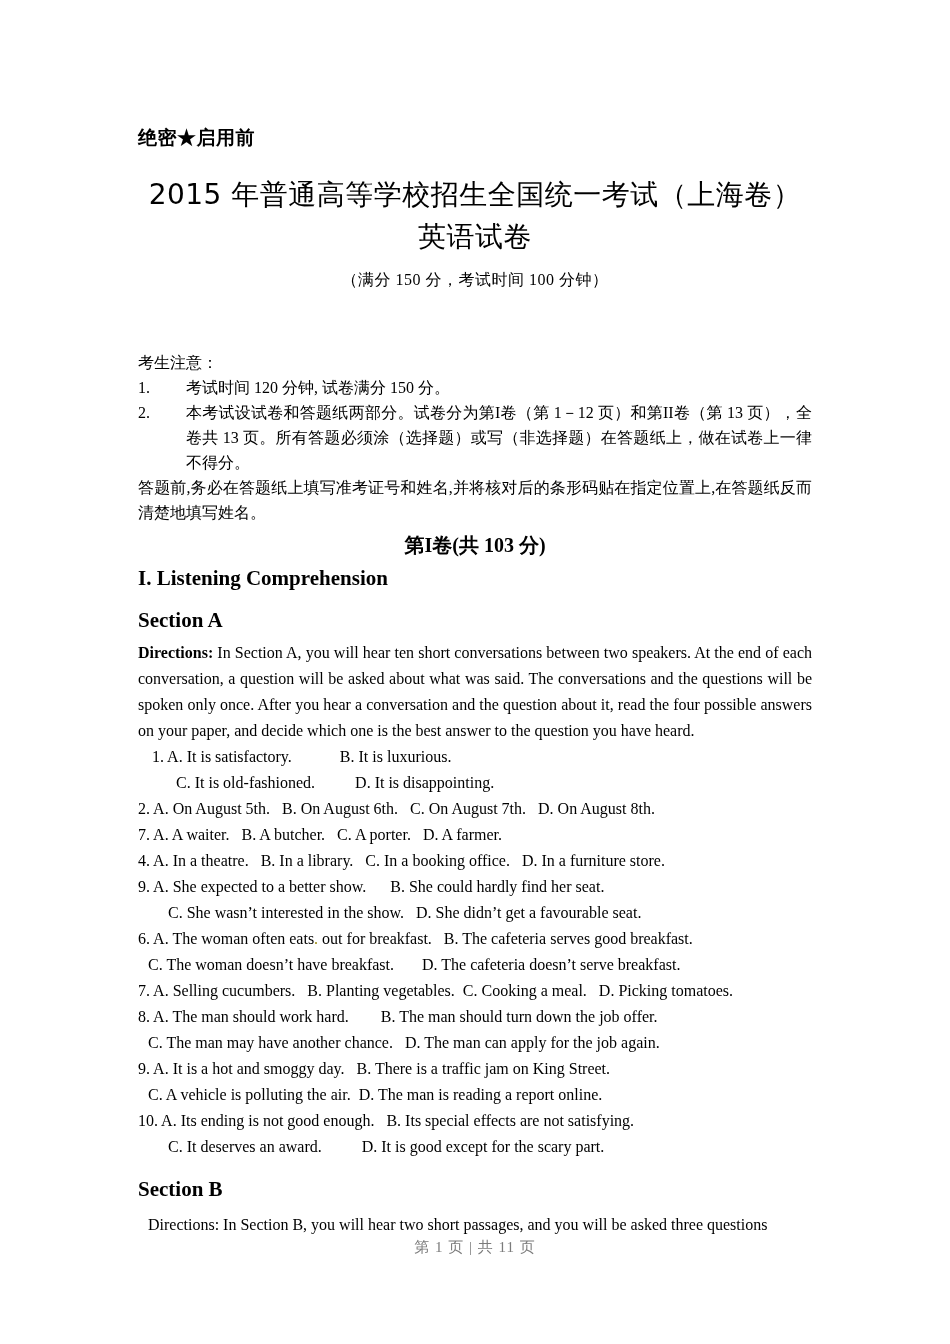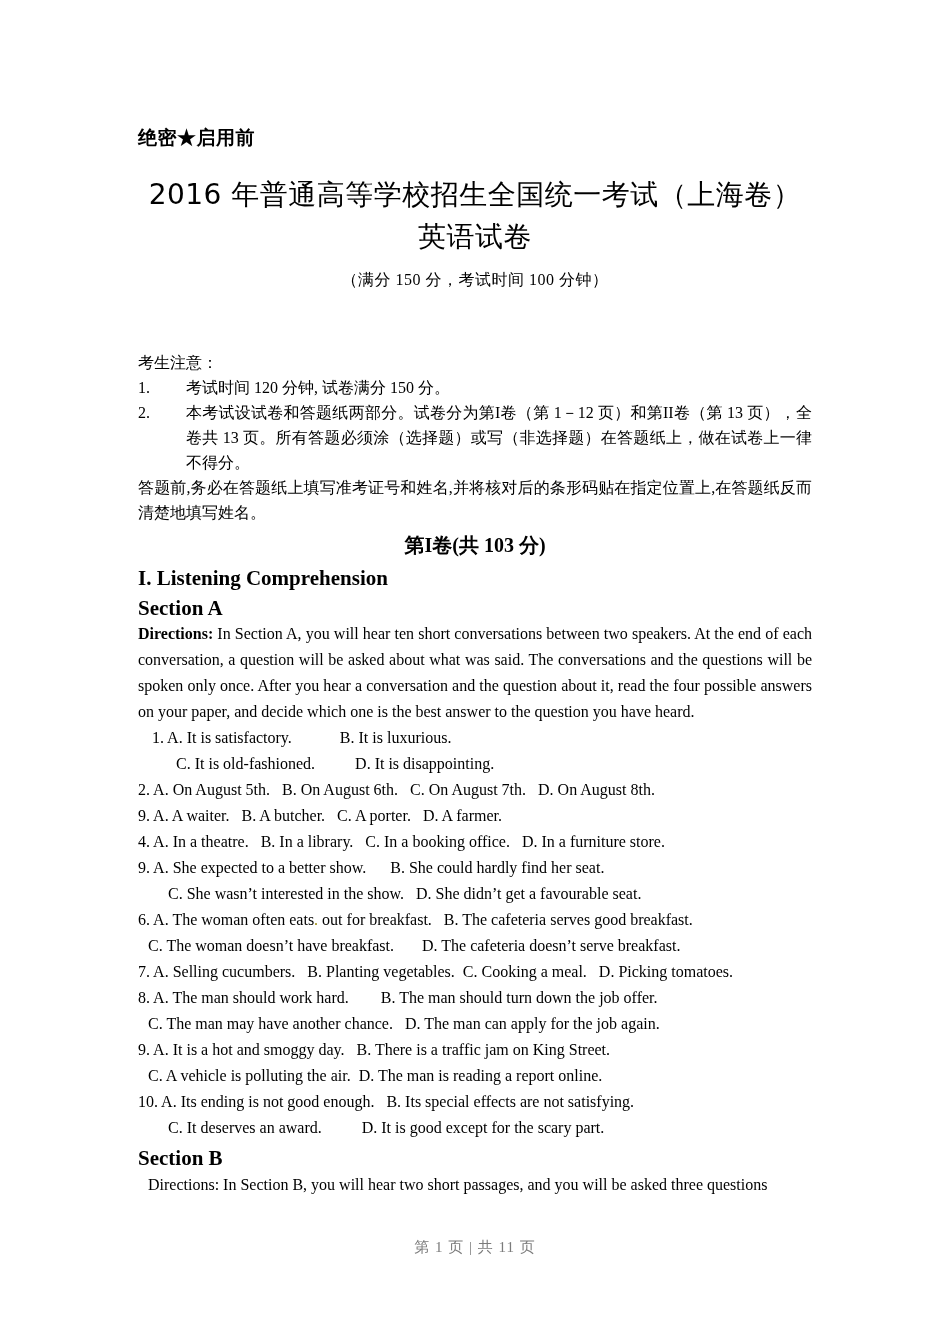--- a/index.html
+++ b/index.html
@@ -93,37 +93,37 @@
   }
 
   
   .sec-head {
     font-weight: bold;
     font-size: 21px;
     line-height: 26px;
     margin-top: 6px;
   }
   .sec-head.tight {
-    margin-top: 4px;
+    margin-top: 16px;
   }
 
   .directions {
     font-size: 16px;
     line-height: 26px;
     text-align: justify;
     text-justify: inter-word;
-    margin-top: 0;
+    margin-top: 7px;
   }
   .directions b { font-weight: bold; }
 
   .directions-b {
     font-size: 16px;
     line-height: 26px;
     text-indent: 10px;
-    margin-top: 1px;
+    margin-top: 10px;
   }
 
   
   .q {
     font-size: 16px;
     line-height: 26px;
     white-space: pre;
   }
   .q.ind1 { padding-left: 14px; }
   .q.ind2 { padding-left: 38px; }
@@ -146,21 +146,21 @@
     letter-spacing: 1px;
   }
 </style>
 </head>
 <body>
 
 <div class="page">
 
   <div class="secret-line">绝密★启用前</div>
 
-  <div class="doc-title">2016 年普通高等学校招生全国统一考试（上海卷）</div>
+  <div class="doc-title">2015 年普通高等学校招生全国统一考试（上海卷）</div>
   <div class="doc-title-2">英语试卷</div>
   <div class="doc-subtitle">（满分 150 分，考试时间 100 分钟）</div>
 
   <div class="notice-head">考生注意：</div>
 
   <div class="notice-item">
     <span class="notice-num">1.</span>
     <span>考试时间 120 分钟, 试卷满分 150 分。</span>
   </div>
 
@@ -177,21 +177,21 @@
   <div class="sec-head tight">Section A</div>
 
   <div class="directions">
     <b>Directions:</b><span> In Section A, you will hear ten short conversations between two speakers. At the end of each conversation, a question will be asked about what was said. The conversations and the questions will be spoken only once. After you hear a conversation and the question about it, read the four possible answers on your paper, and decide which one is the best answer to the question you have heard.</span>
   </div>
 
   <div class="q ind1">1. A. It is satisfactory.            B. It is luxurious.</div>
   <div class="q ind2">C. It is old-fashioned.          D. It is disappointing.</div>
 
   <div class="q">2. A. On August 5th.   B. On August 6th.   C. On August 7th.   D. On August 8th.</div>
-  <div class="q">9. A. A waiter.   B. A butcher.   C. A porter.   D. A farmer.</div>
+  <div class="q">7. A. A waiter.   B. A butcher.   C. A porter.   D. A farmer.</div>
   <div class="q">4. A. In a theatre.   B. In a library.   C. In a booking office.   D. In a furniture store.</div>
 
   <div class="q">9. A. She expected to a better show.      B. She could hardly find her seat.</div>
   <div class="q ind4">C. She wasn’t interested in the show.   D. She didn’t get a favourable seat.</div>
 
   <div class="q"><span>6. A. The woman often eats</span><span class="artifact">.</span><span> out for breakfast.   B. The cafeteria serves good breakfast.</span></div>
   <div class="q ind3">C. The woman doesn’t have breakfast.       D. The cafeteria doesn’t serve breakfast.</div>
 
   <div class="q">7. A. Selling cucumbers.   B. Planting vegetables.  C. Cooking a meal.   D. Picking tomatoes.</div>
 

